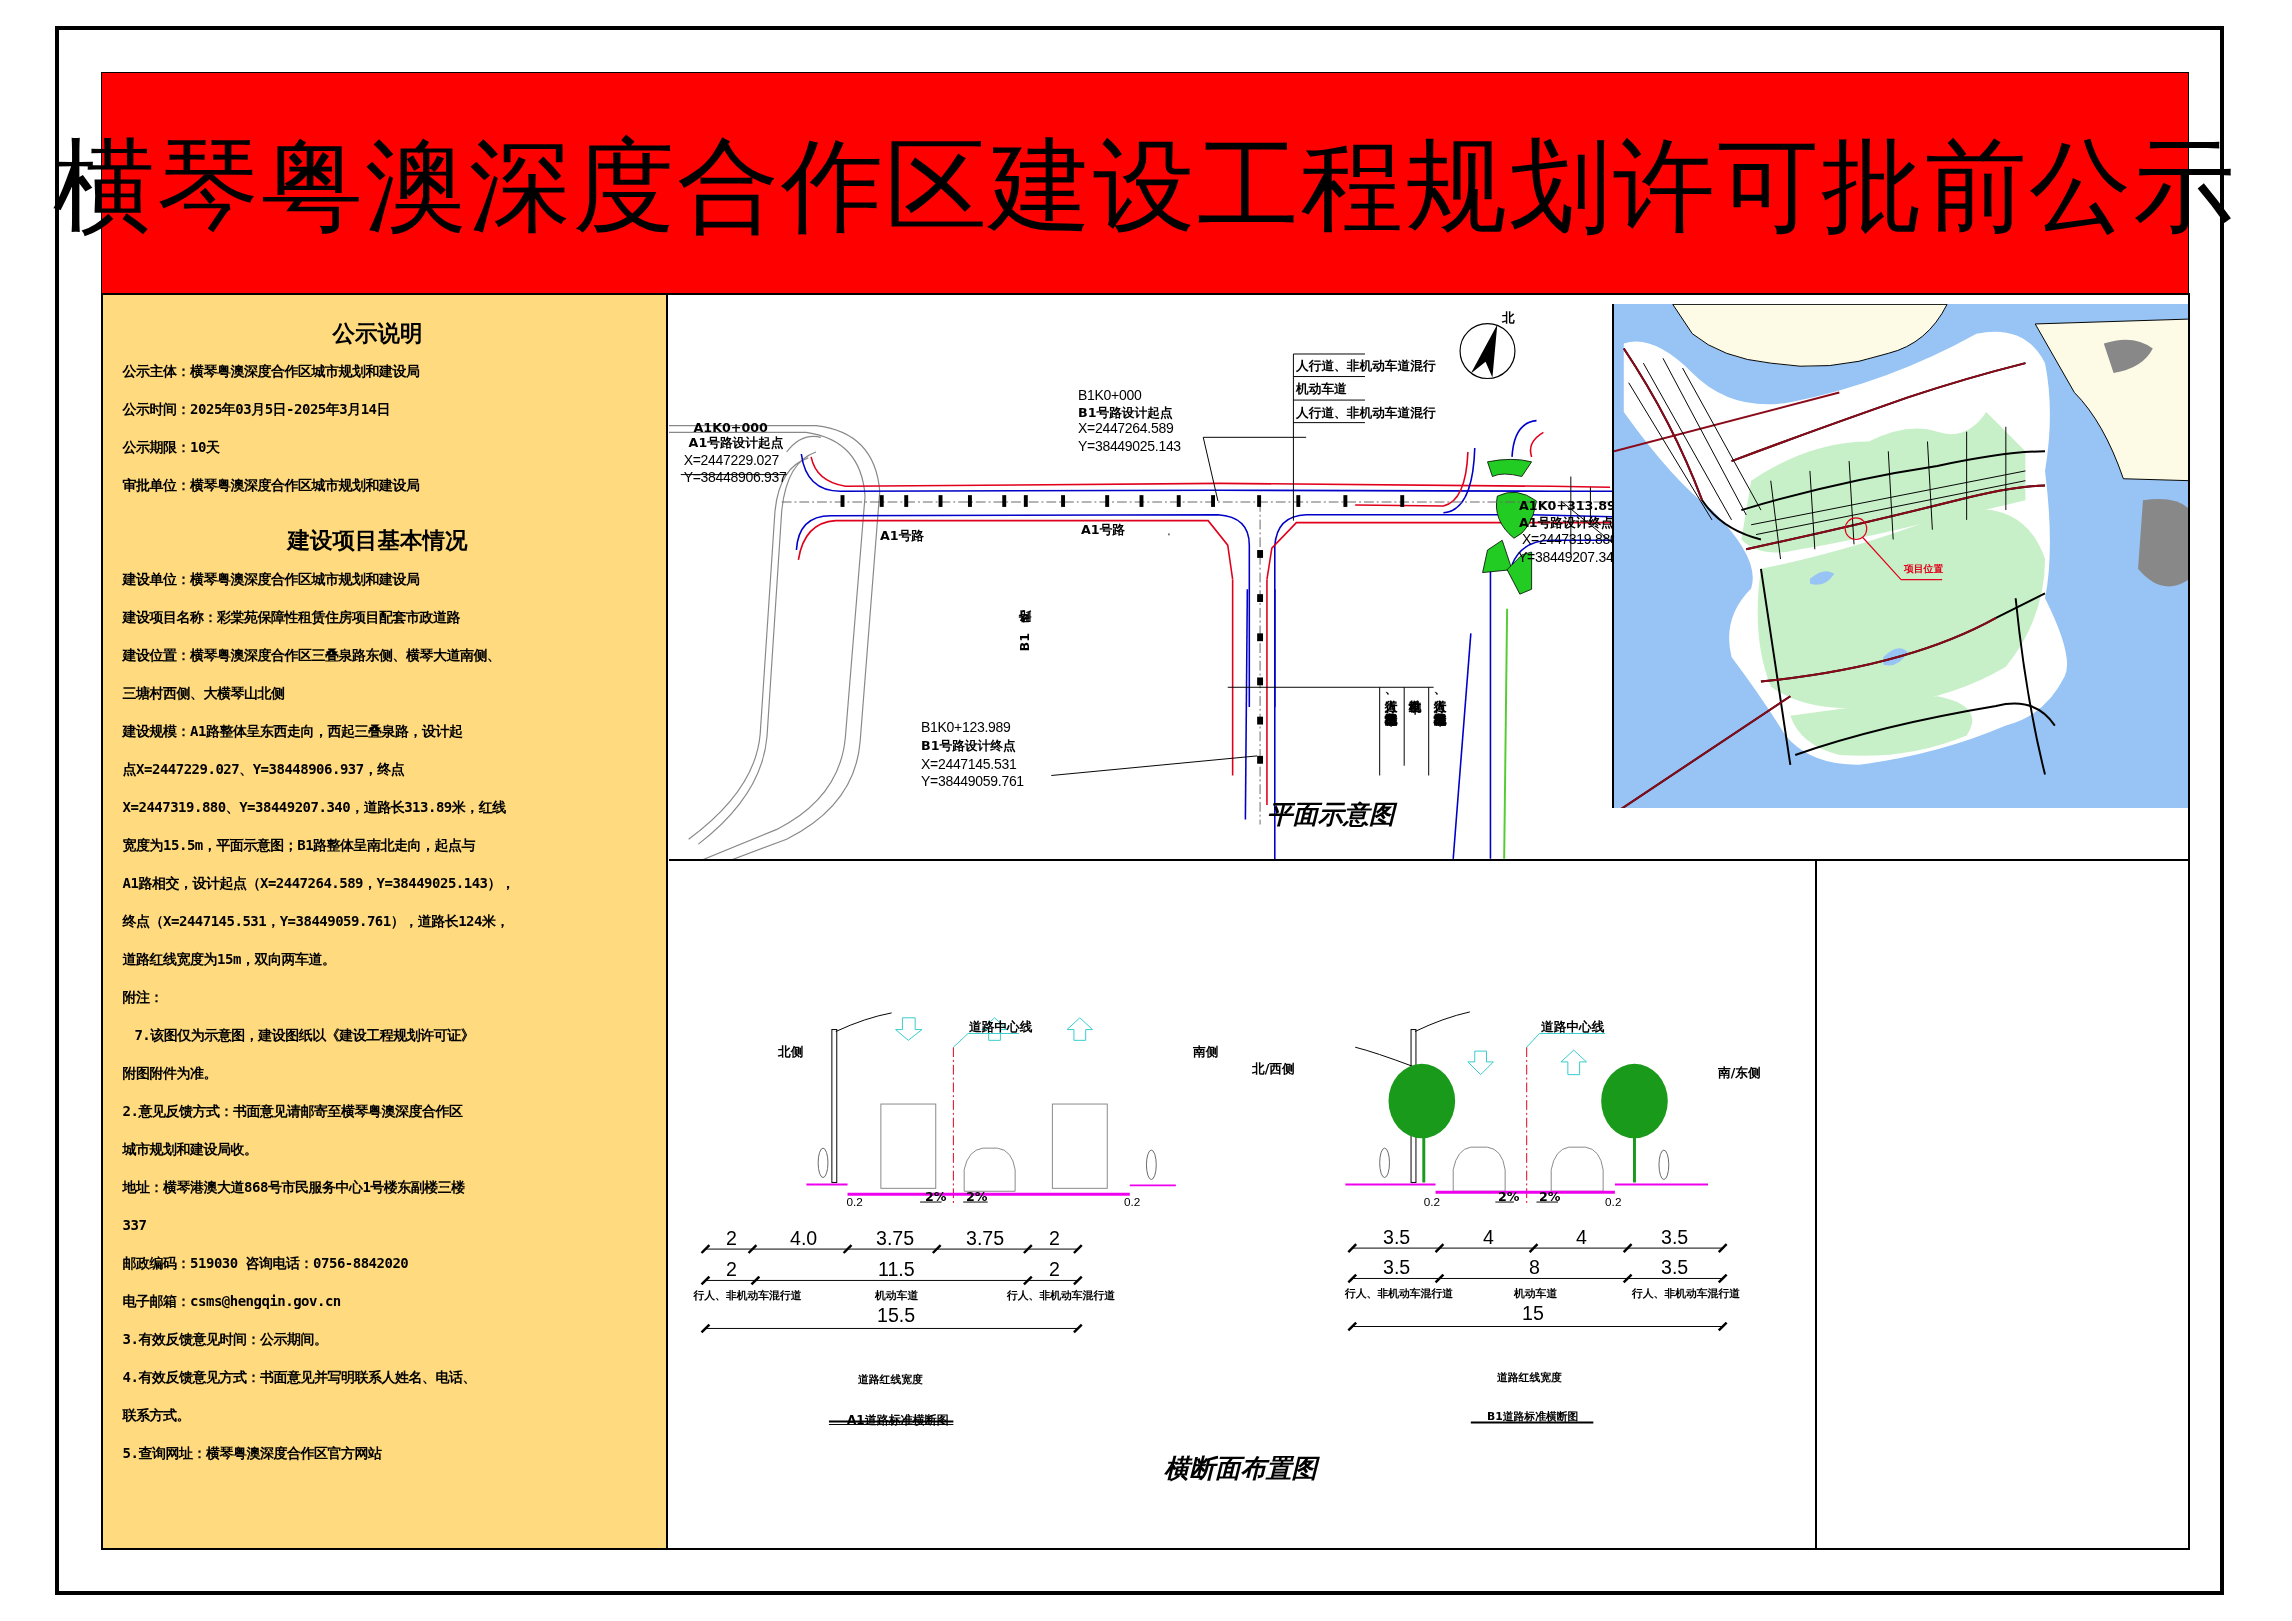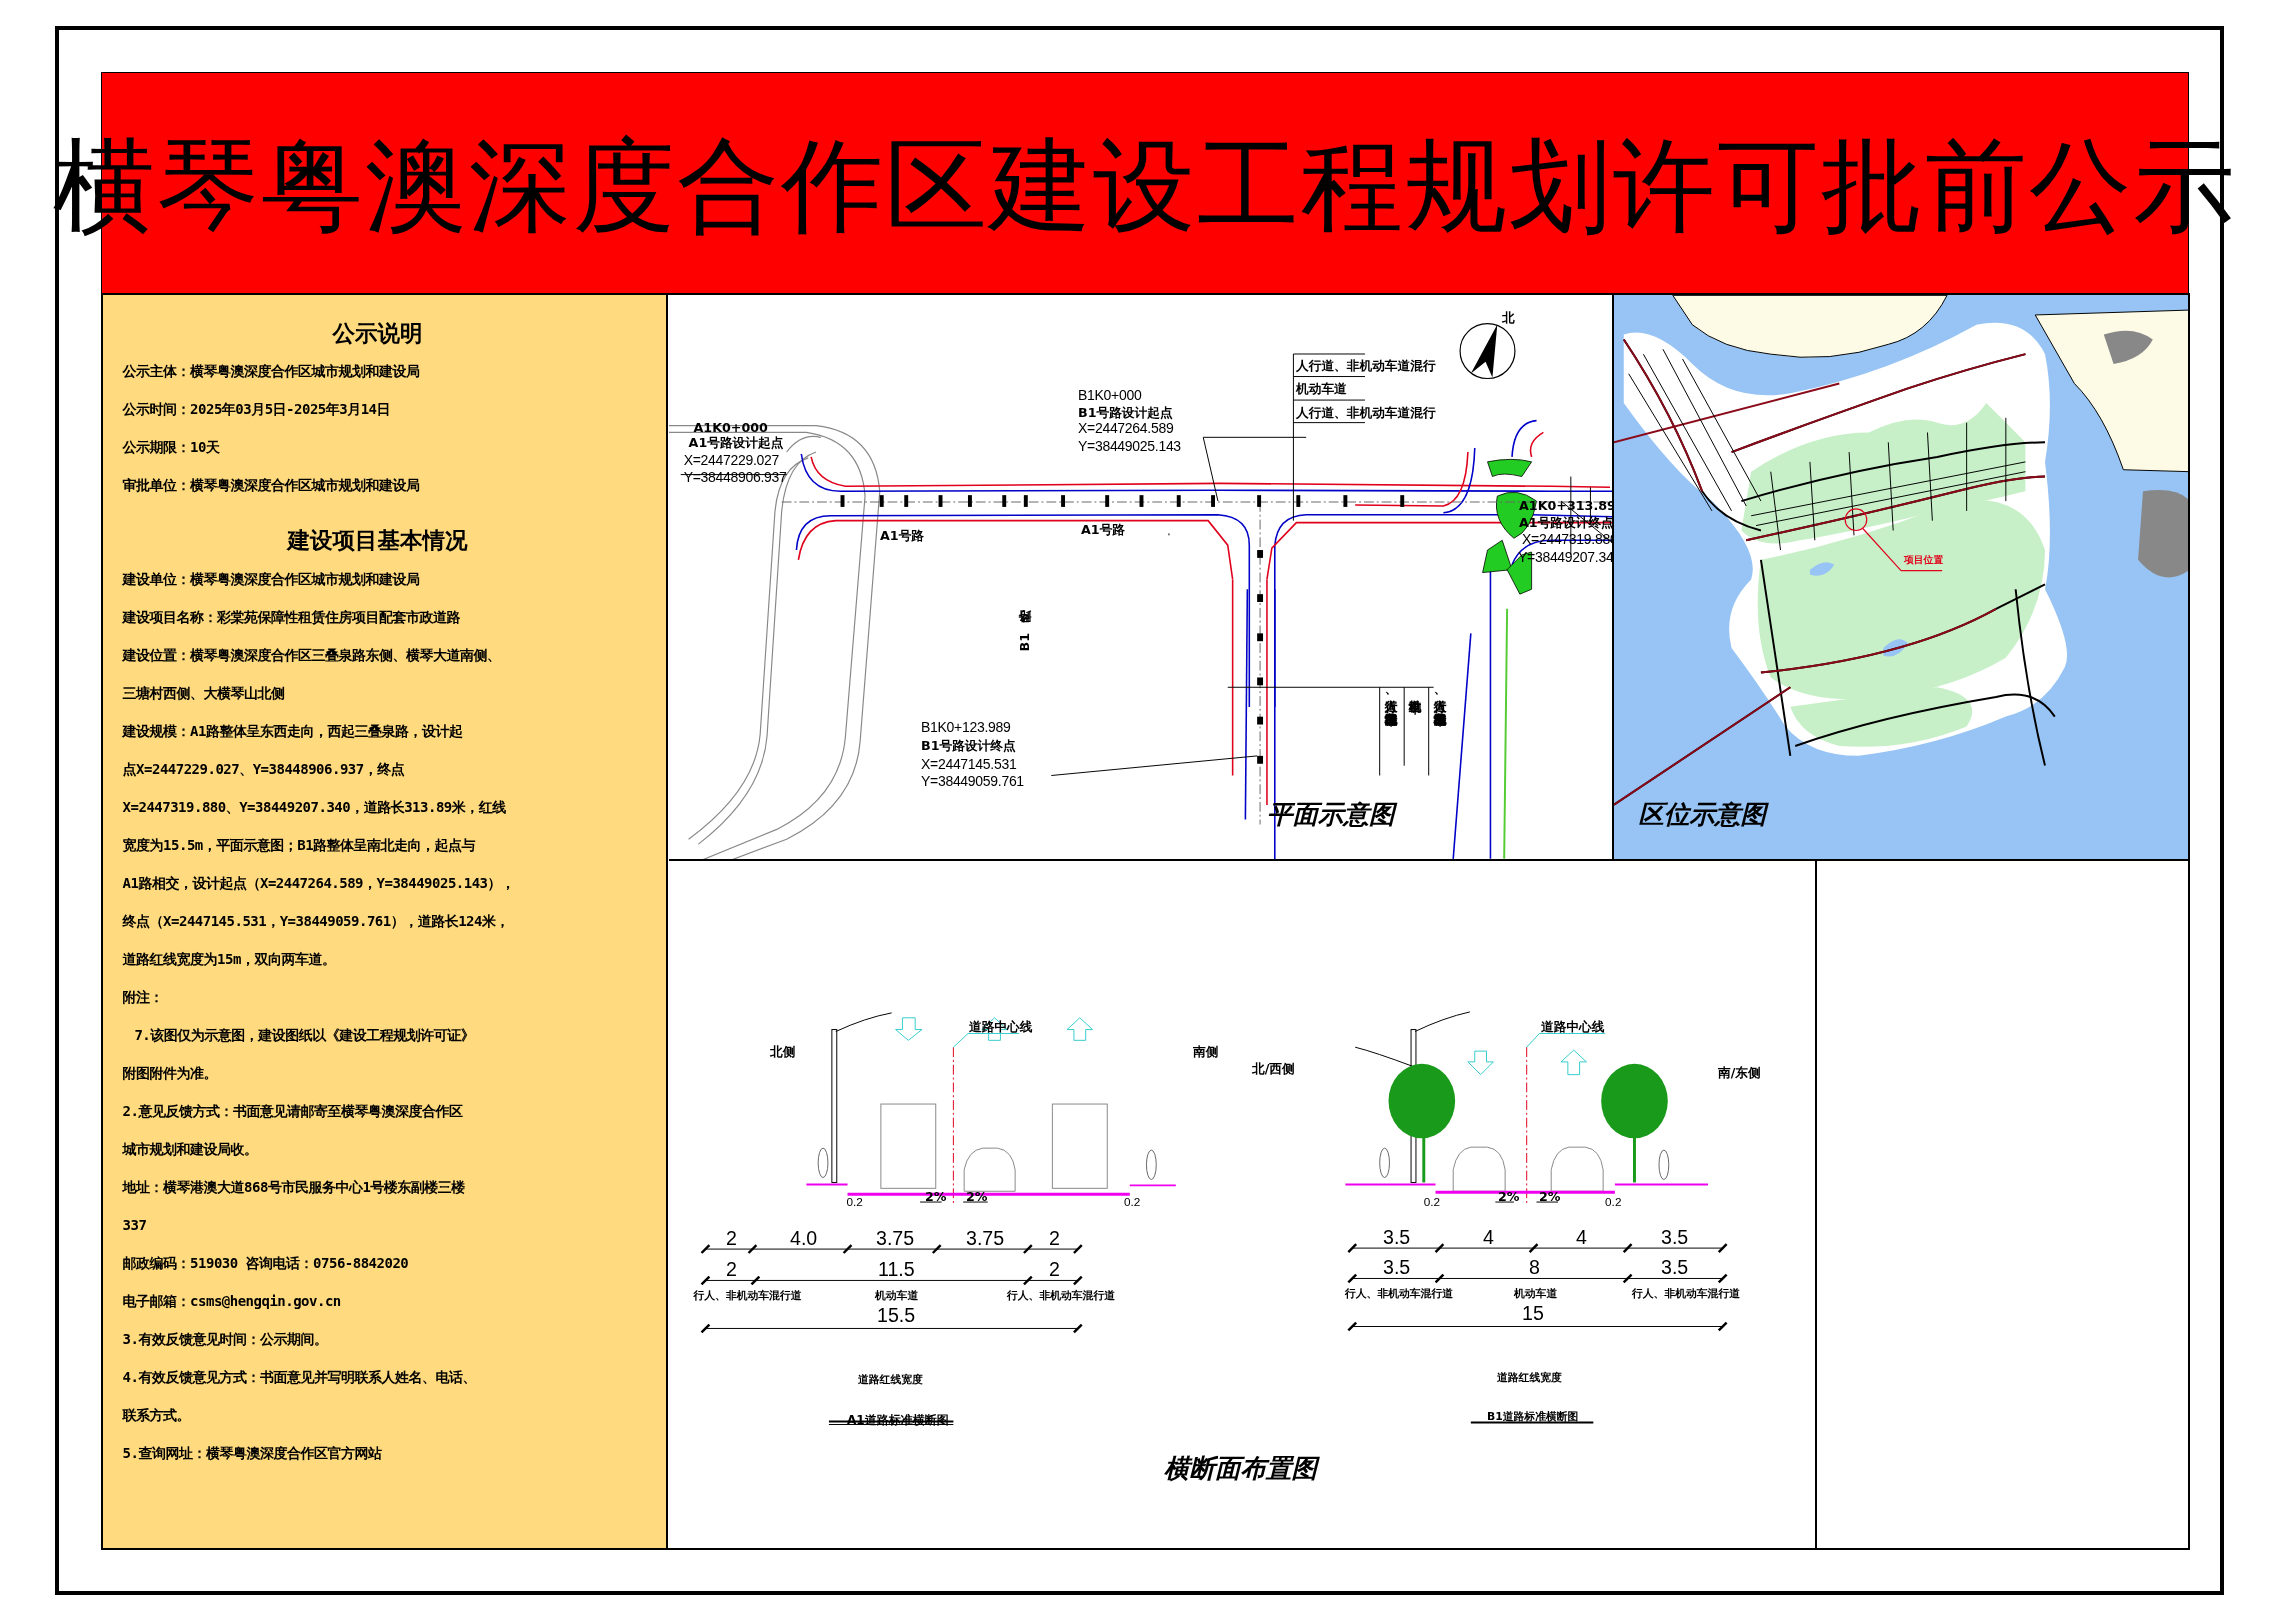--- a/index.html
+++ b/index.html
@@ -8,21 +8,21 @@
   .outer-border{left:55px;top:25.5px;width:2161px;height:1561px;border:4.9px solid #000;}
   .banner{left:101px;top:72px;width:2088px;height:222px;background:#ff0000;border:1px solid #000;box-sizing:border-box;display:flex;align-items:center;justify-content:center;}
   .banner-title{font-family:"DejaVu Serif","Liberation Serif",serif;font-size:102px;letter-spacing:2px;color:#000;line-height:1;white-space:nowrap;padding-top:5.9px;}
   .frame{left:101px;top:293px;width:2089px;height:1257px;border:2px solid #000;box-sizing:border-box;}
   .left-panel{left:103px;top:295px;width:565px;height:1253px;background:#ffda7e;border-right:2px solid #000;box-sizing:border-box;padding:15.7px 0 0 19.6px;}
   .lp-heading{font-family:"DejaVu Sans","Liberation Sans",sans-serif;font-weight:bold;font-size:22.5px;text-align:center;width:510px;margin:5.9px 0 3.9px;line-height:32px;}
   .lp-line{font-family:"DejaVu Sans Mono","Liberation Mono",monospace;font-weight:bold;font-size:14px;line-height:38px;white-space:nowrap;letter-spacing:-0.5px;}
   .lp-line.indent{padding-left:11.8px;}
   .lp-gap{height:13.7px;}
   .plan{left:669px;top:295px;width:943px;height:564px;overflow:hidden;}
-  .map{left:1612px;top:295px;width:576px;height:564px;background:#97c4f4;overflow:hidden;border-left:2px solid #000;box-sizing:border-box;}
+  .map{left:1612px;top:304px;width:576px;height:504px;background:#97c4f4;overflow:hidden;border-left:2px solid #000;box-sizing:border-box;}
   .hdiv{left:669px;top:859px;width:1519px;height:2px;background:#000;}
   .vdiv{left:1815px;top:859px;width:2px;height:689px;background:#000;}
   .sections{left:669px;top:861px;width:1146px;height:686px;overflow:hidden;}
   .caption{font-family:"DejaVu Serif","Liberation Serif",serif;font-style:italic;font-weight:bold;font-size:25.5px;white-space:nowrap;}
   .small{font-family:"DejaVu Sans","Liberation Sans",sans-serif;font-size:12.7px;font-weight:bold;white-space:nowrap;}
   .coord{font-family:"Liberation Sans","DejaVu Sans",sans-serif;font-size:14px;white-space:nowrap;letter-spacing:-0.3px;}
   .dim{font-family:"Liberation Sans","DejaVu Sans",sans-serif;font-size:19.6px;white-space:nowrap;}
   .vtext{writing-mode:vertical-rl;font-family:"DejaVu Sans",sans-serif;font-size:12.7px;font-weight:bold;white-space:nowrap;}
 </style>
 </head>
@@ -364,21 +364,21 @@
           <line x1="974" y1="430" x2="982" y2="422"></line>
           <line x1="1071" y1="430" x2="1079" y2="422"></line>
         <line x1="693" y1="479" x2="701" y2="471"></line>
           <line x1="1071" y1="479" x2="1079" y2="471"></line>
       </g>
       <line x1="818" y1="573" x2="943" y2="573" stroke="#000" stroke-width="2"></line>
     </g>
   </svg>
 
   
-  <div class="abs small" style="left:101px;top:183px;">北侧</div>
+  <div class="abs small" style="left:109px;top:183px;">北侧</div>
   <div class="abs small" style="left:524px;top:183px;">南侧</div>
   <div class="abs small" style="left:300px;top:158px;">道路中心线</div>
   <div class="abs small" style="left:256px;top:328px;">2%</div>
   <div class="abs small" style="left:297px;top:328px;">2%</div>
   <div class="abs dim" style="left:57px;top:366px;">2</div>
   <div class="abs dim" style="left:121px;top:366px;">4.0</div>
   <div class="abs dim" style="left:207px;top:366px;">3.75</div>
   <div class="abs dim" style="left:297px;top:366px;">3.75</div>
   <div class="abs dim" style="left:380px;top:366px;">2</div>
   <div class="abs dim" style="left:57px;top:397px;">2</div>

